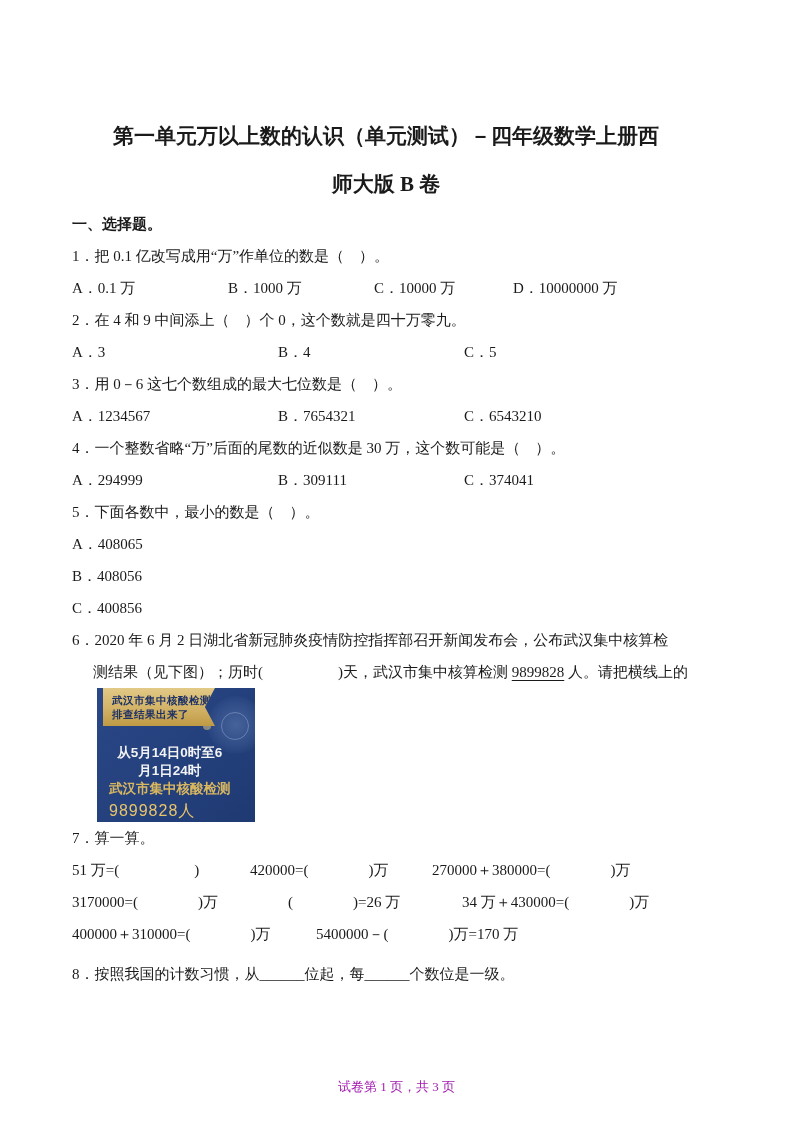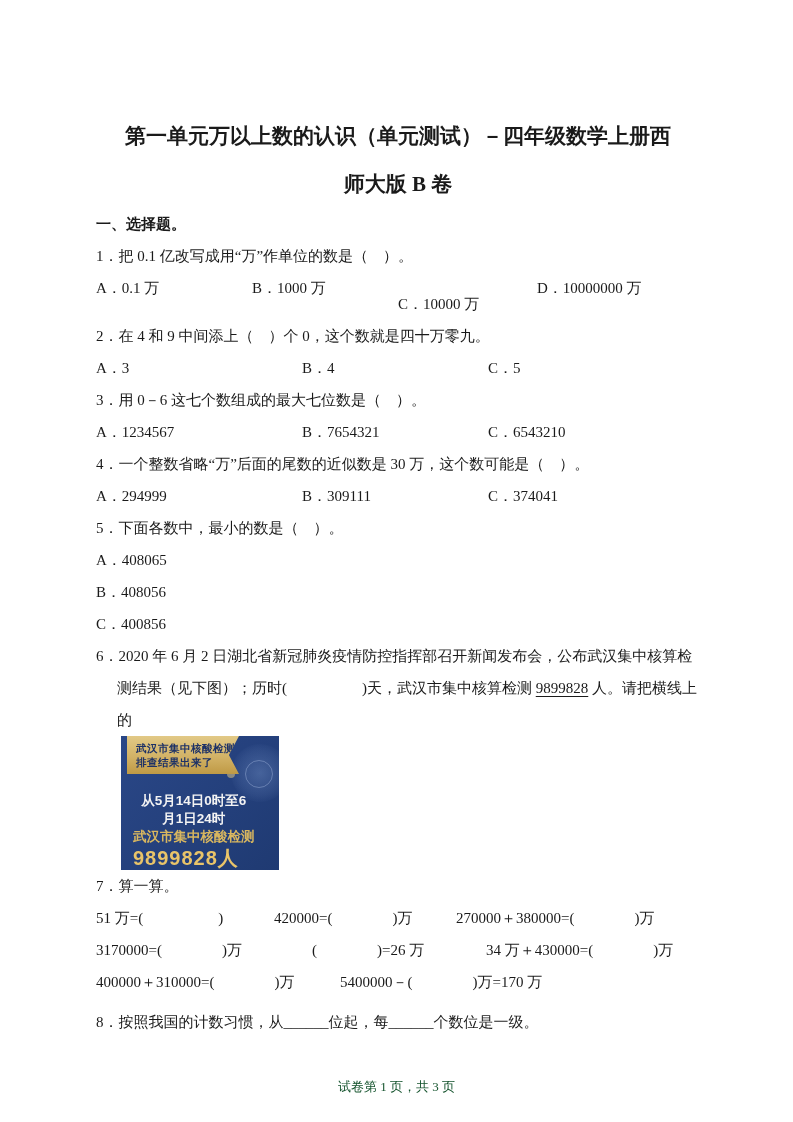--- a/index.html
+++ b/index.html
@@ -1,37 +1,37 @@
 <!DOCTYPE html>
 <html><head>
 <meta charset="utf-8">
 <style>
   html,body{margin:0;padding:0;background:#ffffff;}
   .page{
     position:relative;
     width:793px;height:1122px;
     background:#ffffff;
     box-sizing:border-box;
-    padding:112px 93px 0 96px;
+    padding:112px 93px 0 72px;
     font-family:"Liberation Serif","DejaVu Serif",serif;
     font-size:15px;
     color:#1a1a1a;
     overflow:hidden;
   }
   .title{
     font-size:21px;font-weight:bold;text-align:center;
     line-height:48px;margin:0;
   }
   .sec-heading{font-weight:bold;line-height:32px;white-space:pre-wrap;}
   .ln{line-height:32px;white-space:pre-wrap;margin:0;}
   .indent{padding-left:21px;}
   .opts{display:flex;line-height:32px;white-space:pre-wrap;justify-content:space-between;}
   .opts4 .c1{display:inline-block;width:156px;}
   .opts4 .c2{display:inline-block;width:146px;}
-  .opts4 .c3{display:inline-block;width:139px;margin-top:16px;}
+  .opts4 .c3{display:inline-block;width:139px;}
   .opts4 .c4{display:inline-block;flex:1;}
   .opts3 .c1{display:inline-block;width:206px;}
   .opts3 .c2{display:inline-block;width:186px;}
   .opts3 .c3{display:inline-block;flex:1;}
   .calc{display:flex;line-height:32px;white-space:pre-wrap;gap:32px;}
   .calc-r1 .c1{display:inline-block;width:146px;}
   .calc-r1 .c2{display:inline-block;width:150px;}
   .calc-r2 .c1{display:inline-block;width:184px;}
   .calc-r2 .c2{display:inline-block;width:142px;}
   .calc-r3 .c1{display:inline-block;width:212px;}
@@ -64,25 +64,25 @@
     content:"";position:absolute;left:14px;top:16px;width:26px;height:26px;border-radius:50%;
     border:1px solid rgba(190,205,240,0.35);
   }
   .sparkle{
     position:absolute;top:34px;right:44px;width:8px;height:8px;border-radius:50%;
     background:rgba(222,196,130,0.55);
   }
   .btext{position:absolute;left:12px;top:56px;}
   .bline{color:#f3f3f3;font-weight:bold;font-size:13.5px;line-height:18px;margin:0;text-align:center;}
   .bgold{color:#d9b75f;}
-  .bnum{color:#e9c469;font-weight:bold;font-size:20px;line-height:25px;letter-spacing:1px;margin:0;}
+  .bnum{color:#e9c469;font-weight:normal;font-size:16px;line-height:25px;letter-spacing:1px;margin:0;}
 
   .footer{
     position:absolute;left:0;right:0;bottom:26px;
-    text-align:center;font-size:13px;color:#14532d;
+    text-align:center;font-size:13px;color:#a21caf;
   }
 </style>
 </head>
 <body>
 
 <div class="page">
 
   <h1 class="title">第一单元万以上数的认识（单元测试）－四年级数学上册西</h1>
   <h1 class="title">师大版 B 卷</h1>
 

